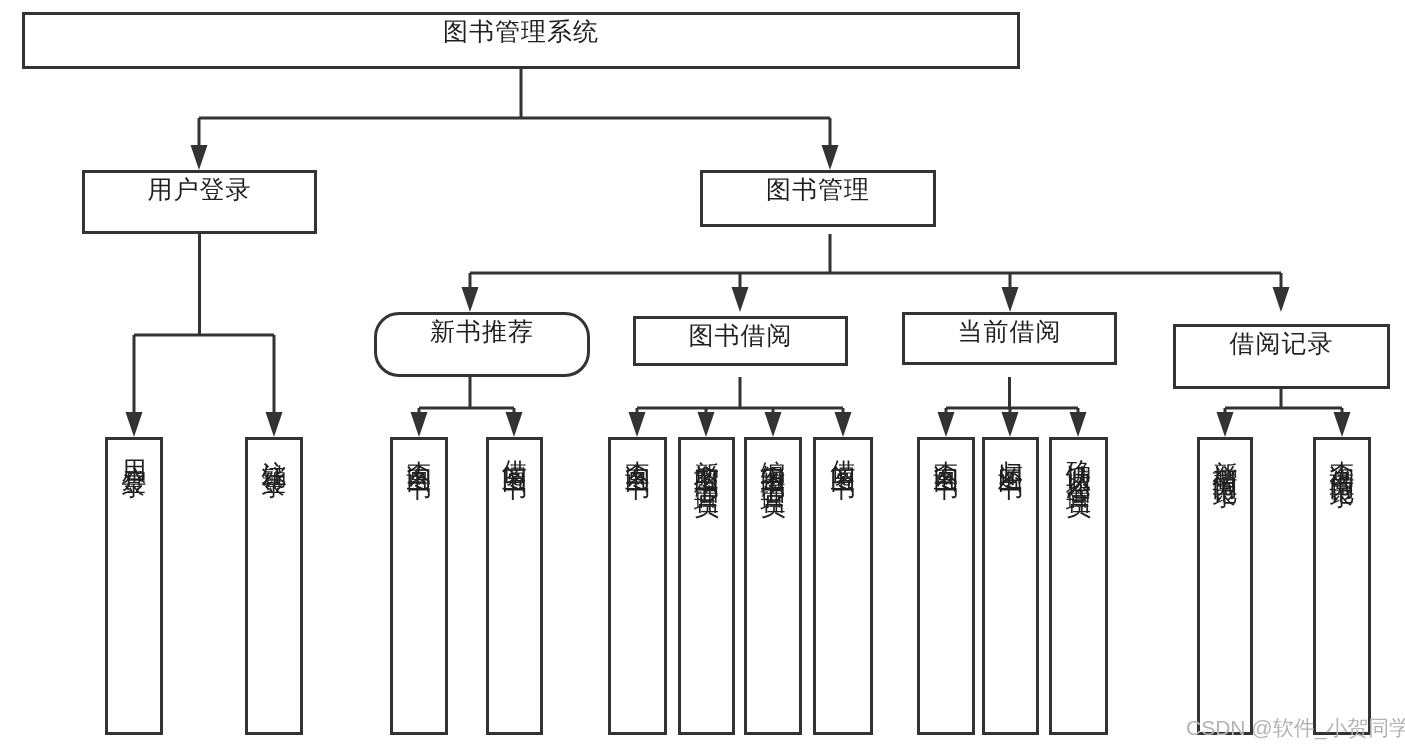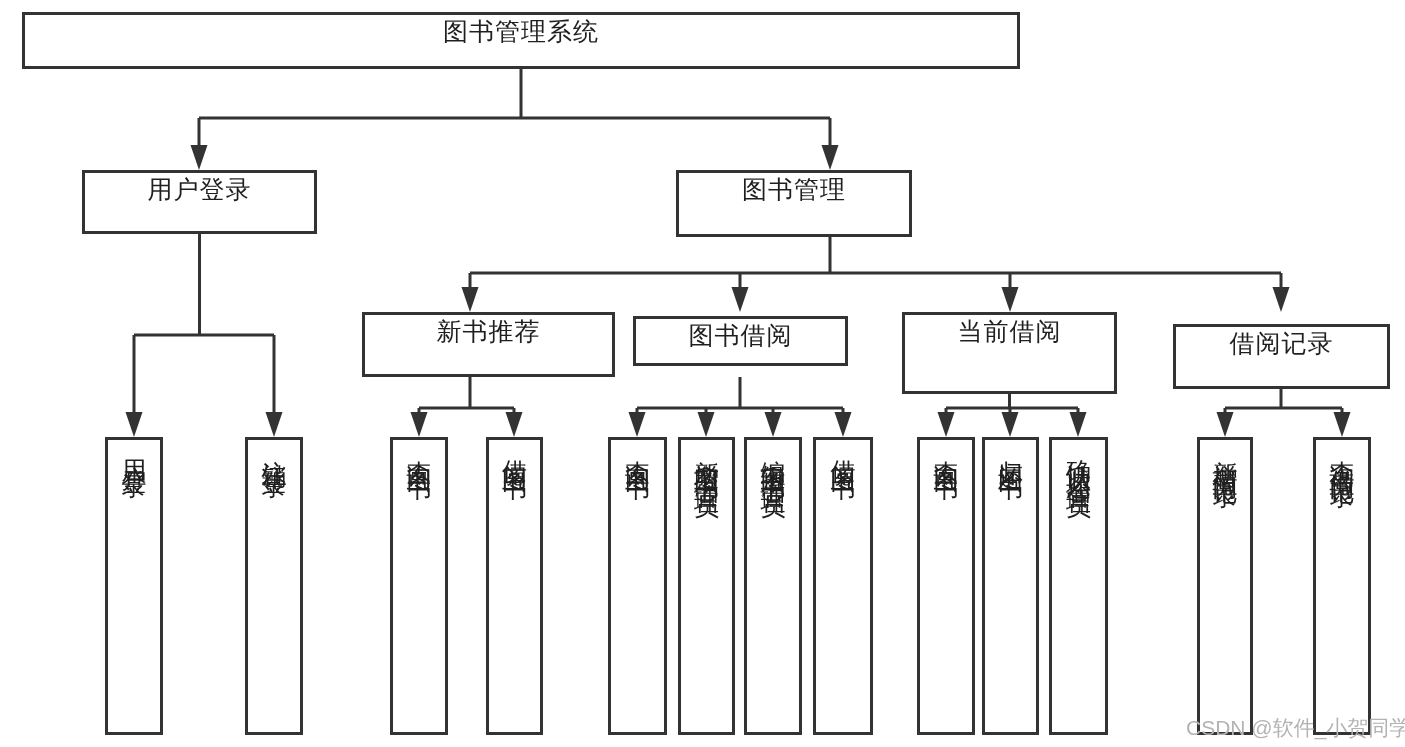--- a/index.html
+++ b/index.html
@@ -108,31 +108,31 @@
       <polygon points="1333.5,412 1350.5,412 1342,437"></polygon>
     </svg>
 
   <div class="node h" style="left:22px;top:12px;width:998px;height:57px;">
     <span>图书管理系统</span>
   </div>
 
   <div class="node h" style="left:82px;top:170px;width:235px;height:64px;">
     <span>用户登录</span>
   </div>
-  <div class="node h" style="left:676px;top:170px;width:236px;height:67px;">
+  <div class="node h" style="left:700px;top:170px;width:236px;height:57px;">
     <span>图书管理</span>
   </div>
 
-  <div class="node h" style="left:362px;top:312px;width:253px;height:65px;">
+  <div class="node h" style="left:374px;top:312px;width:216px;height:65px;border-radius:25px;">
     <span>新书推荐</span>
   </div>
   <div class="node h" style="left:633px;top:316px;width:215px;height:50px;">
     <span>图书借阅</span>
   </div>
-  <div class="node h" style="left:902px;top:312px;width:215px;height:82px;">
+  <div class="node h" style="left:902px;top:312px;width:215px;height:53px;">
     <span>当前借阅</span>
   </div>
   <div class="node h" style="left:1173px;top:324px;width:217px;height:65px;">
     <span>借阅记录</span>
   </div>
 
   <div class="node v" style="left:105px;top:437px;width:58px;height:298px;">
     <span>用户登录</span>
   </div>
   <div class="node v" style="left:245px;top:437px;width:58px;height:298px;">

